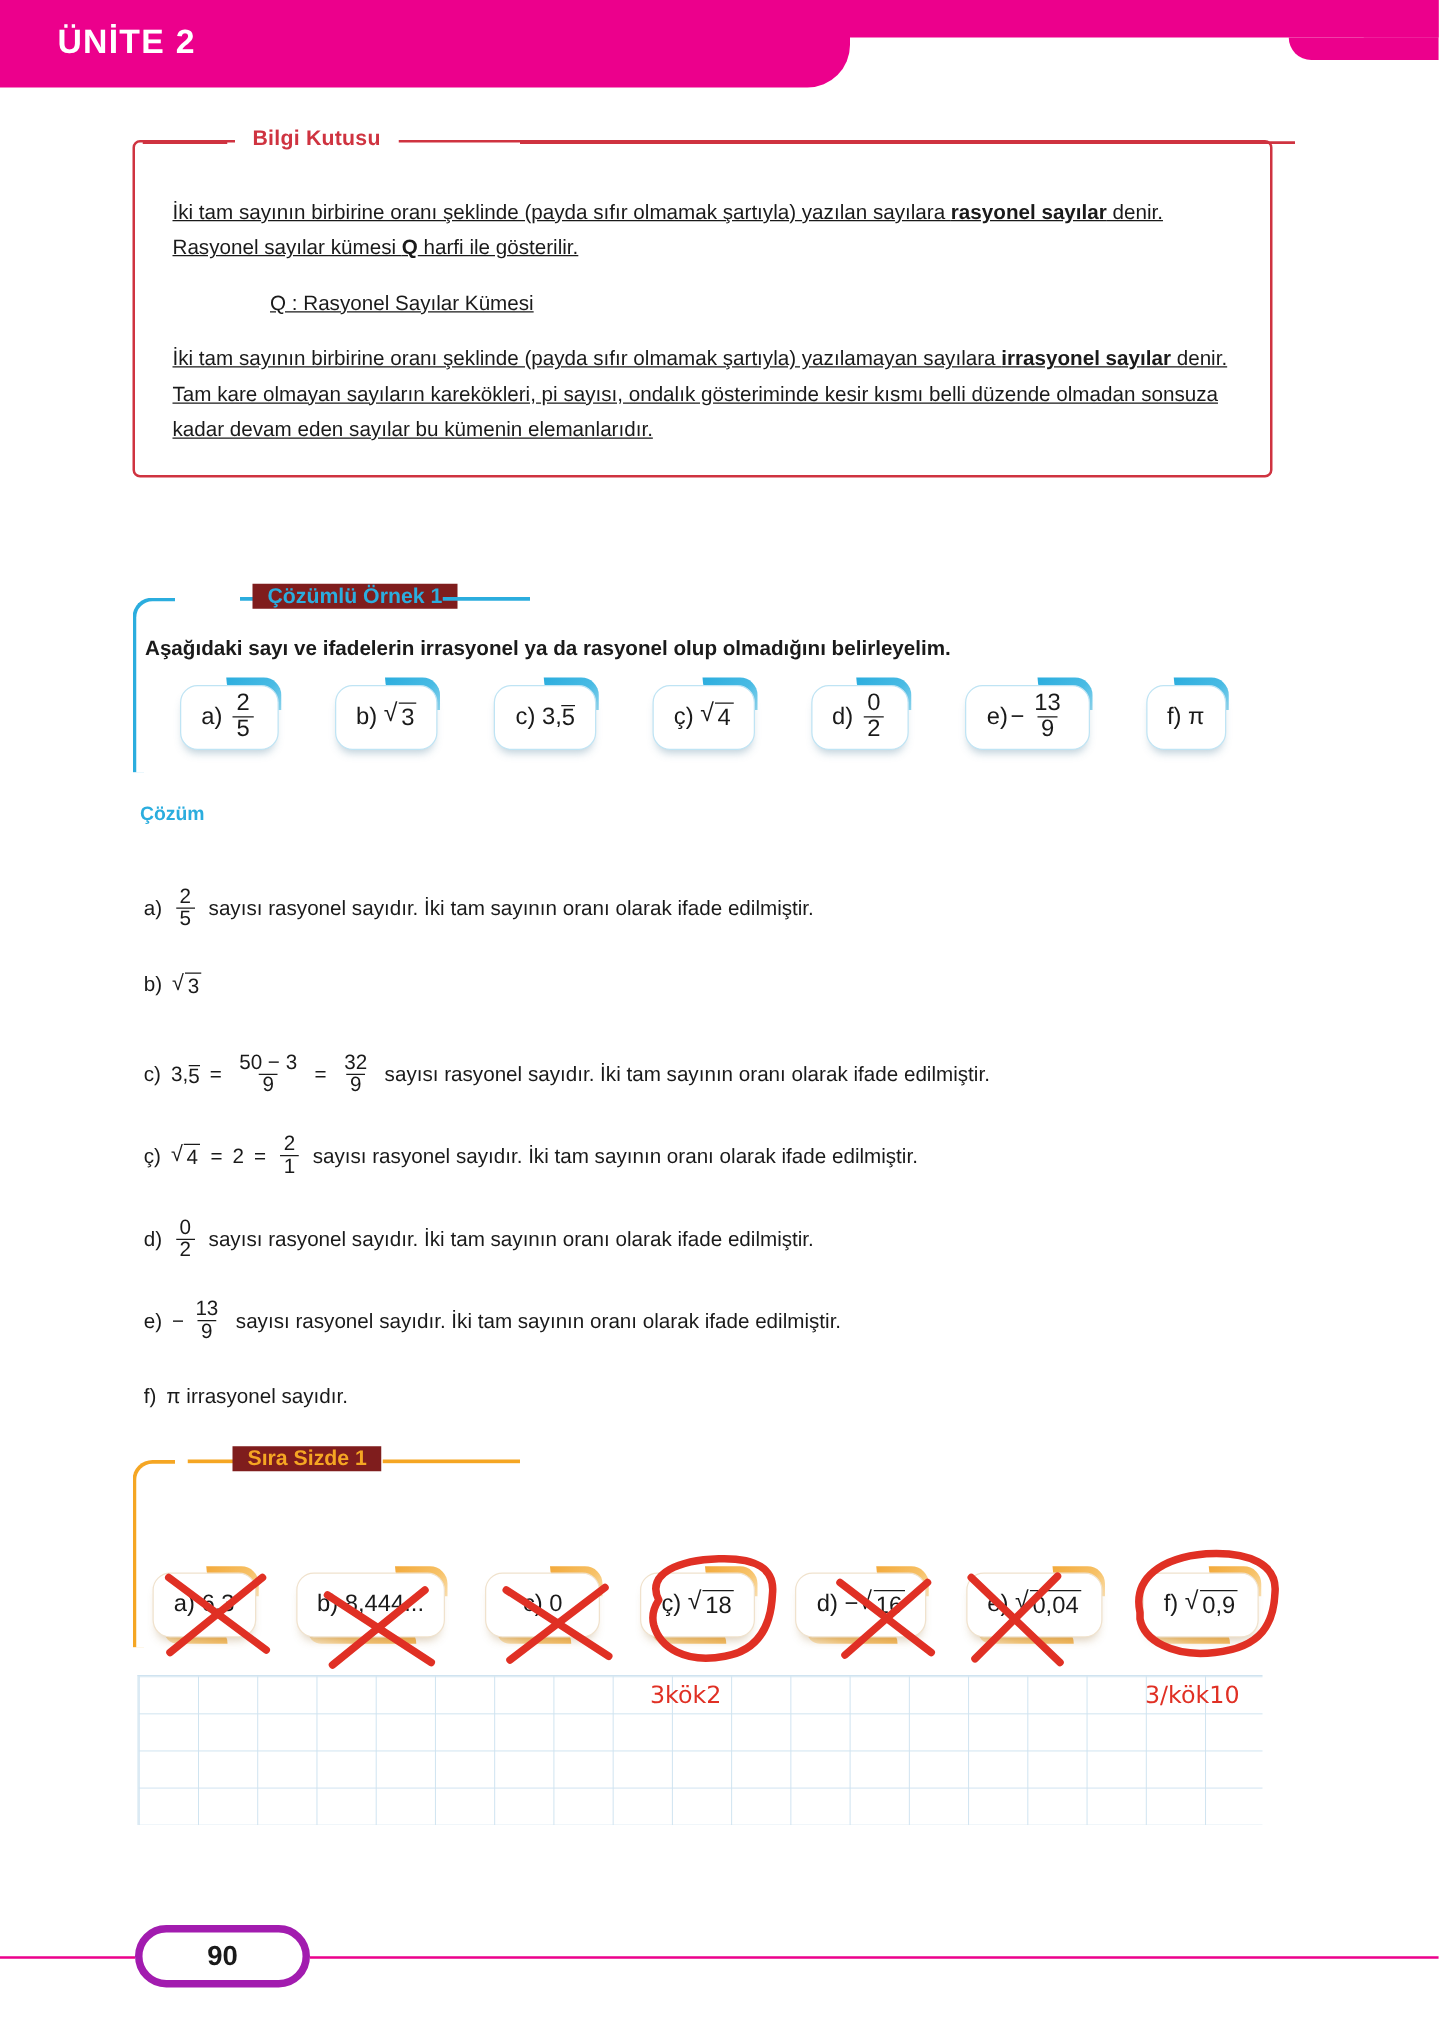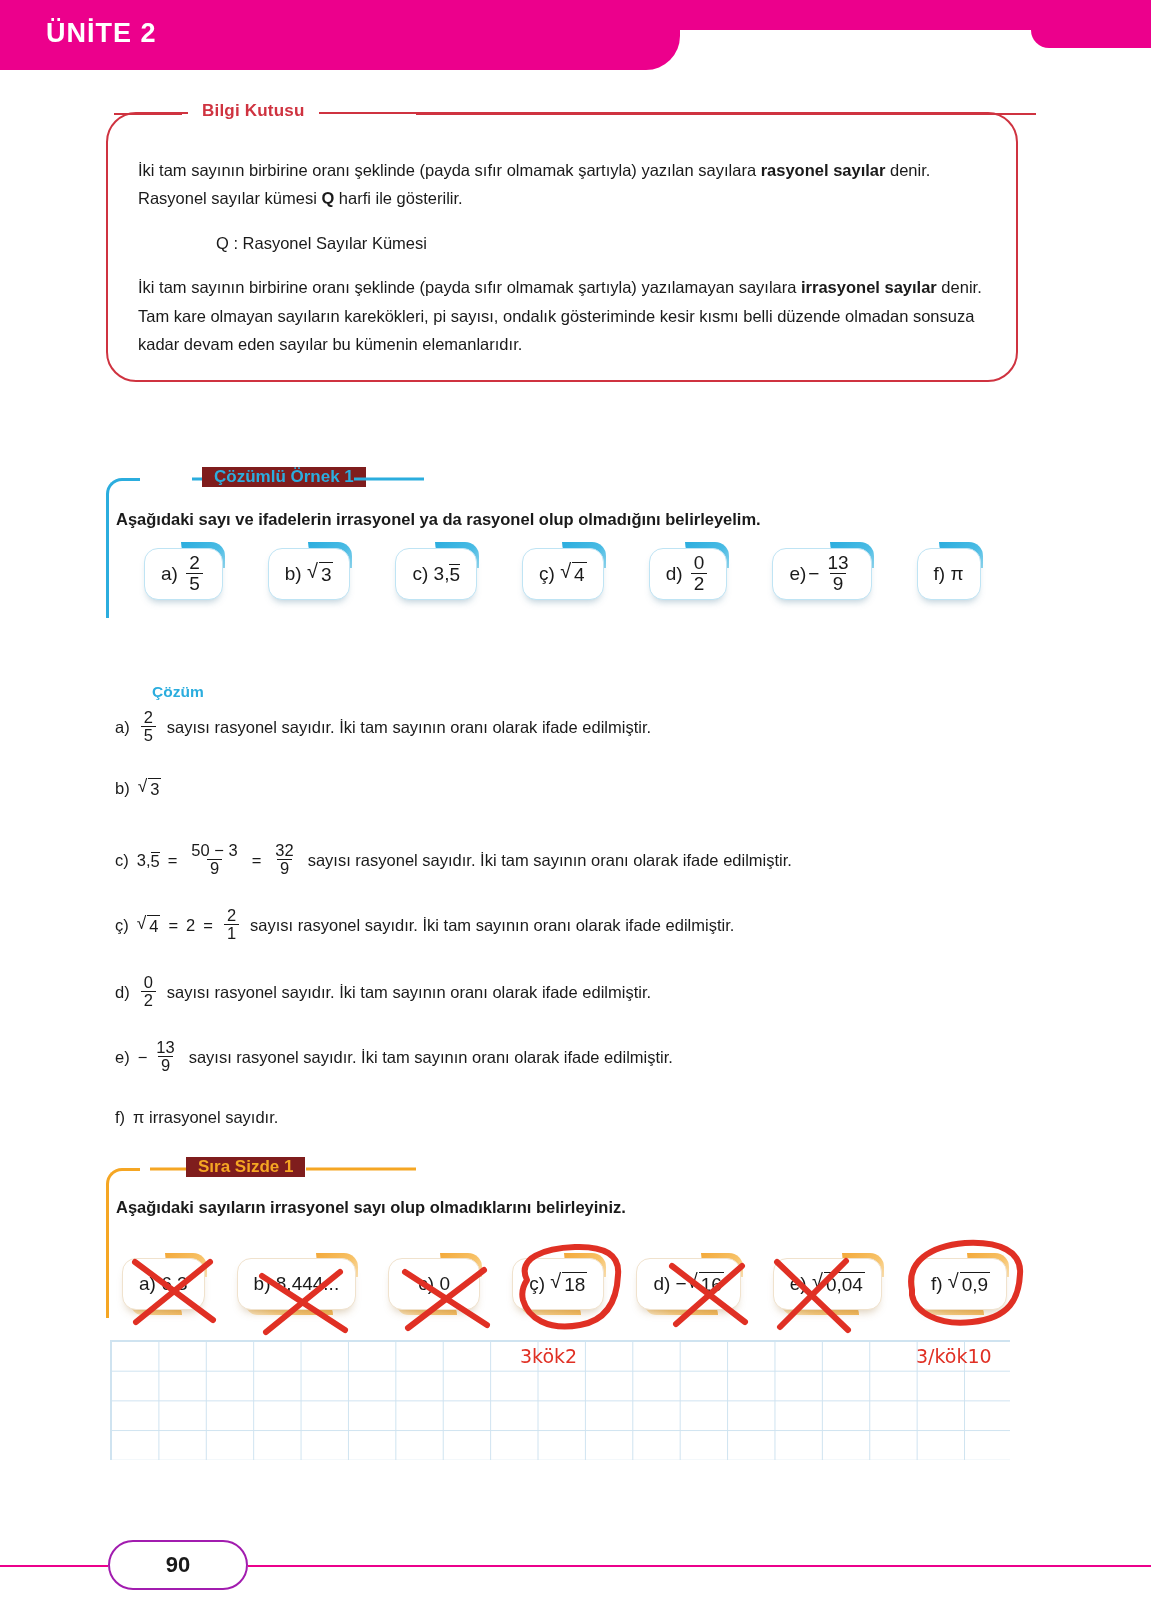--- a/index.html
+++ b/index.html
@@ -61,22 +61,23 @@
     z-index: 5;
   }
 
   
   .info-box {
     position: absolute;
     top: 112px; left: 106px;
     width: 912px;
     min-height: 268px;
     border: 2.2px solid #cf3340;
-    border-radius: 30px;
+    border-radius: 6px;
     padding: 26px 30px 22px 30px;
+    text-decoration: underline;
   }
   .box-legend {
     position: absolute;
     top: -13px;
     left: 80px;
     background: #fff;
     padding: 0 14px;
     font-size: 17px;
     font-weight: bold;
     color: #cf3340;
@@ -260,21 +261,21 @@
   .footer-line {
     position: absolute;
     left: 0; top: 1565px;
     width: 1151px; height: 2px;
     background: #ec008c;
   }
   .page-badge {
     position: absolute;
     left: 108px; top: 1540px;
     width: 140px; height: 50px;
-    border: 2px solid #a21caf;
+    border: 6px solid #a21caf;
     border-radius: 26px;
     background: #fff;
     display: flex;
     align-items: center;
     justify-content: center;
   }
   .page-num {
     font-size: 22px;
     font-weight: bold;
     color: #1a1a1a;
@@ -372,21 +373,21 @@
       <span class="den">9</span>
     </span>
   </div>
 
   <div class="chip blue-chip">
     <span>f)</span>&nbsp;
     <span>π</span>
   </div>
 </div>
 
-<div class="cozum-label" style="left:112px; top:683px;margin-left:40px;">Çözüm</div>
+<div class="cozum-label" style="left:112px; top:643px;">Çözüm</div>
 
 <div class="sol-line" style="left:115px; top:710px;">
   <span class="lbl">a)</span>
   <span class="frac">
     <span class="num">2</span>
     <span class="den">5</span>
   </span>
   <span class="txt">sayısı rasyonel sayıdır. İki tam sayının oranı olarak ifade edilmiştir.</span>
 </div>
 
@@ -457,21 +458,20 @@
 
 <div class="section" style="left:106px; top:1158px; width:912px; height:150px;">
   <div class="sec-bracket" style="height:150px; border-color:#f5a623;"></div>
   <svg width="110" height="4" style="position:absolute;top:9px;left:44px;">
     <line x1="0" y1="2" x2="110" y2="2" stroke="#f5a623" stroke-width="3"></line>
   </svg>
   <div class="sec-title orange" style="left:80px; top:-1px;">Sıra Sizde 1</div>
   <svg width="110" height="4" style="position:absolute;top:9px;left:200px;">
     <line x1="0" y1="2" x2="110" y2="2" stroke="#f5a623" stroke-width="3"></line>
   </svg>
-  <div class="prompt" style="top:40px;">Aşağıdaki sayıların irrasyonel sayı olup olmadıklarını belirleyiniz.</div>
 </div>
 
 <div class="chip-row" style="left:122px; top:1258px; gap:32px;">
 
   <div class="chip orange-chip">
     <span>a)</span>&nbsp;
     <span>6,3</span>
   </div>
 
   <div class="chip orange-chip">

